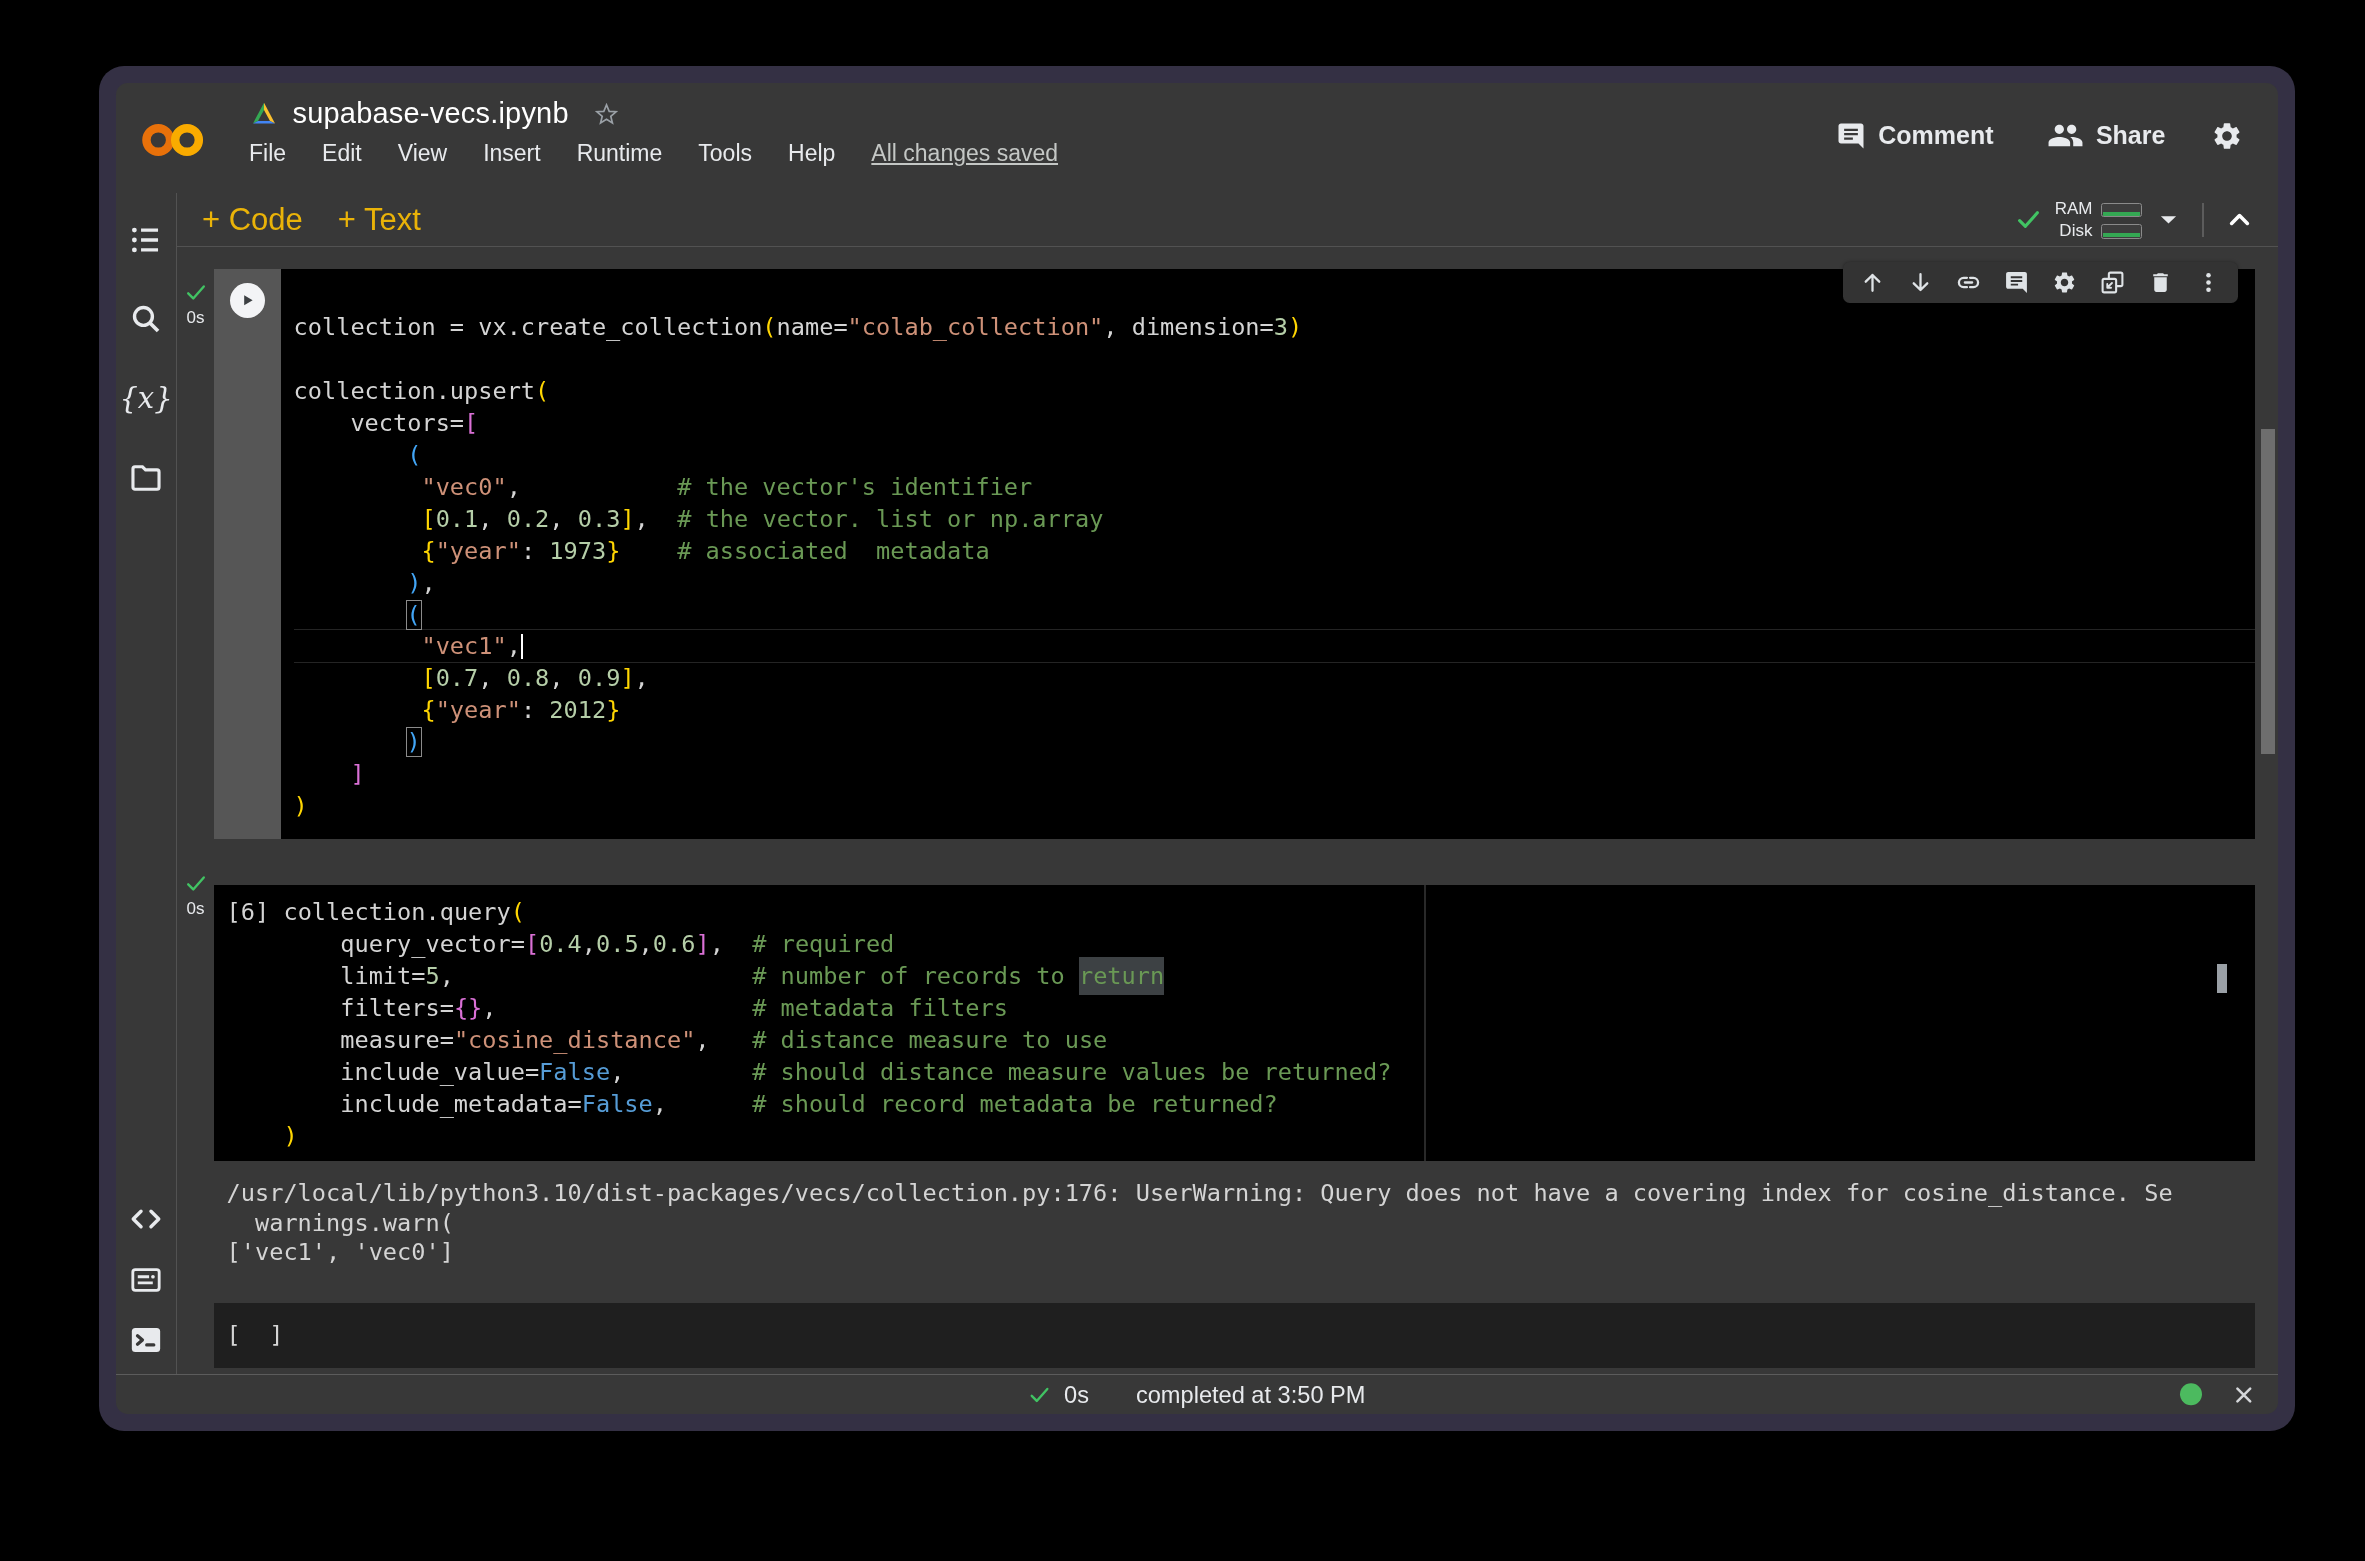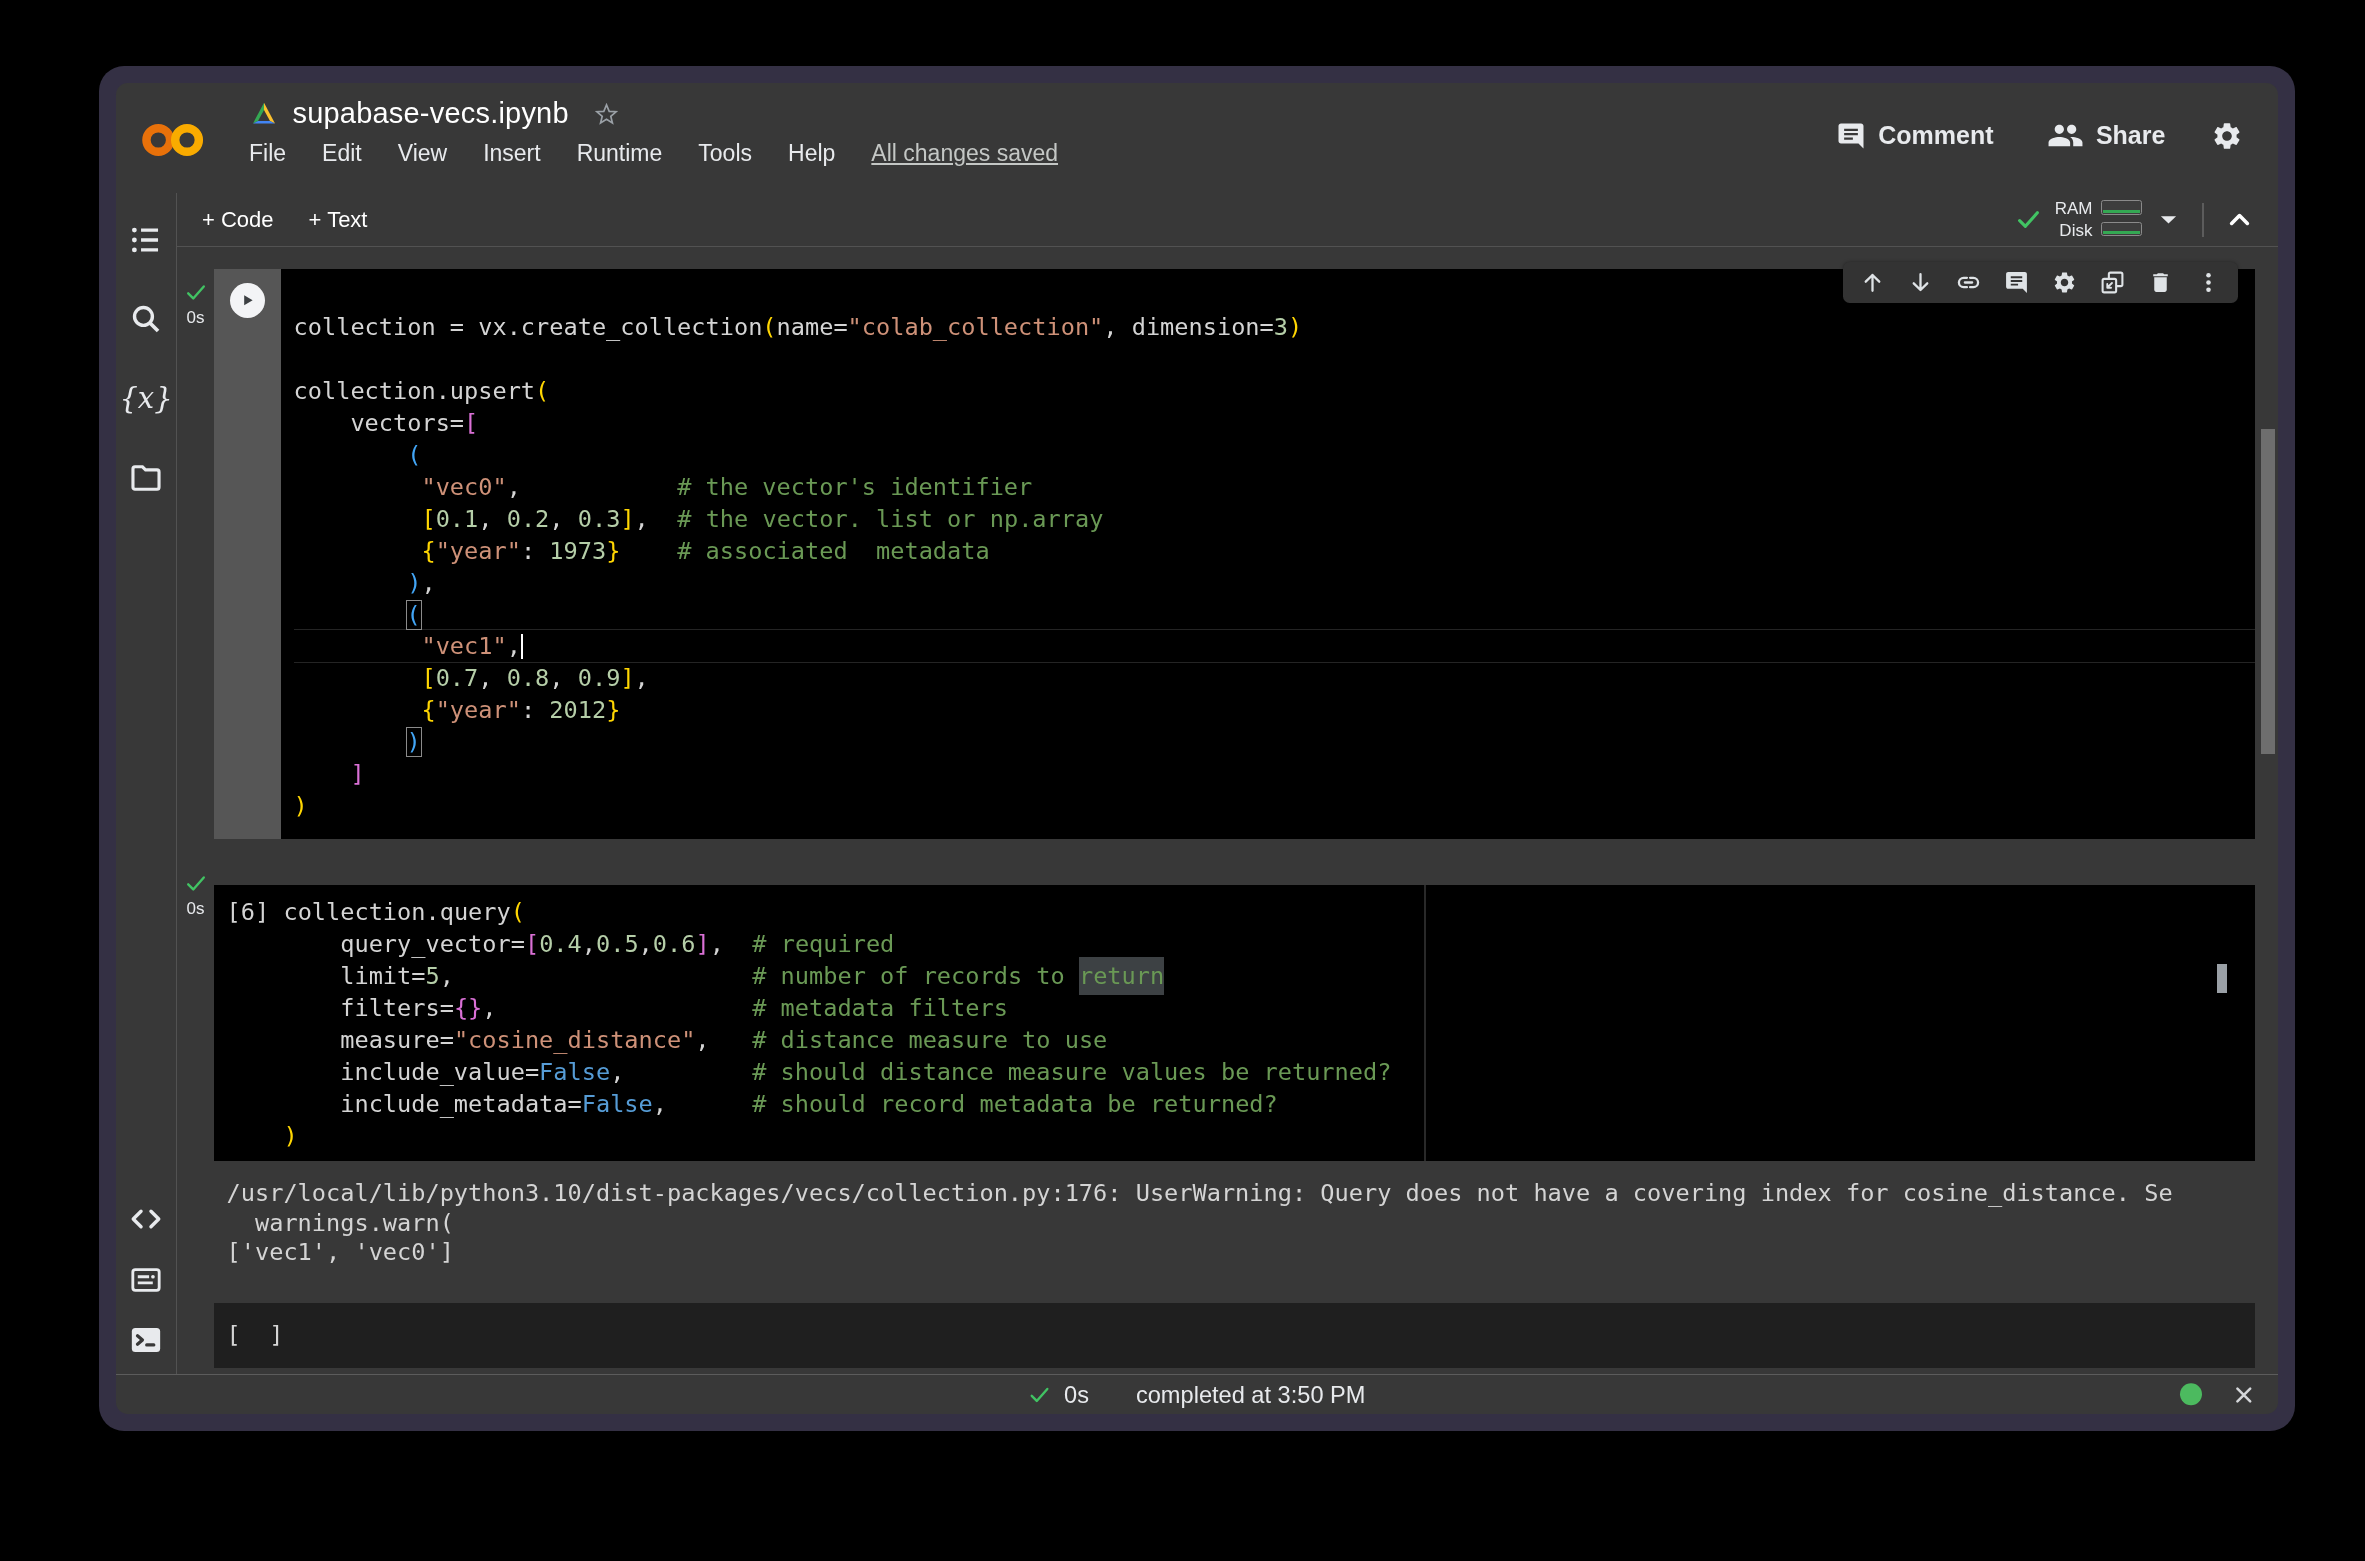--- a/index.html
+++ b/index.html
@@ -24,24 +24,24 @@
   
   .body-row{flex:1;display:flex;min-height:0;}
   .sidebar{width:61px;flex:none;border-right:1.7px solid #525252;display:flex;flex-direction:column;
     align-items:center;padding:29.5px 0 17px 0;box-sizing:border-box;gap:45px;}
   .sidebar .grow{flex:1;}
   .side-icon{width:34px;height:34px;display:flex;align-items:center;justify-content:center;}
   .vars-glyph{font-family:"DejaVu Serif",serif;font-style:italic;font-size:29px;color:#e8eaed;}
   .main-col{flex:1;display:flex;flex-direction:column;min-width:0;}
   .toolbar{height:54px;flex:none;border-bottom:1.7px solid #525252;display:flex;align-items:center;
     padding:0 25px;box-sizing:border-box;}
-  .tb-btn{color:#ffffff;font-size:22px;display:flex;align-items:center;gap:8.4px;margin-right:35px;}
+  .tb-btn{color:#eab308;font-size:31px;display:flex;align-items:center;gap:8.4px;margin-right:35px;}
   .tb-right{margin-left:auto;display:flex;align-items:center;}
   .resource-block{display:flex;flex-direction:column;gap:4.2px;margin-left:13.5px;align-items:flex-end;}
-  .res-row{display:flex;align-items:flex-start;gap:8.4px;}
+  .res-row{display:flex;align-items:flex-end;gap:8.4px;}
   .res-label{color:#e8eaed;font-size:17px;line-height:17px;}
   .res-bar{width:39px;height:12.6px;border:1.7px solid #8a8a8a;border-radius:2.5px;position:relative;background:#3d3d3d;}
   .res-bar i{position:absolute;left:0.8px;right:0.8px;bottom:0.8px;height:3.4px;background:#34a853;display:block;}
   .caret-down{margin-left:18.5px;}
   .tb-divider{width:1.7px;height:34px;background:#5c5c5c;margin:0 22px 0 25px;}
   
   .notebook{flex:1;position:relative;overflow:hidden;background:#383838;}
   .cell{display:flex;margin:22px 23px 0 0;}
   .gutter{width:37px;flex:none;display:flex;flex-direction:column;align-items:center;padding-top:11.8px;box-sizing:border-box;}
   .timer{color:#e8eaed;font-size:17px;margin-top:5px;}

